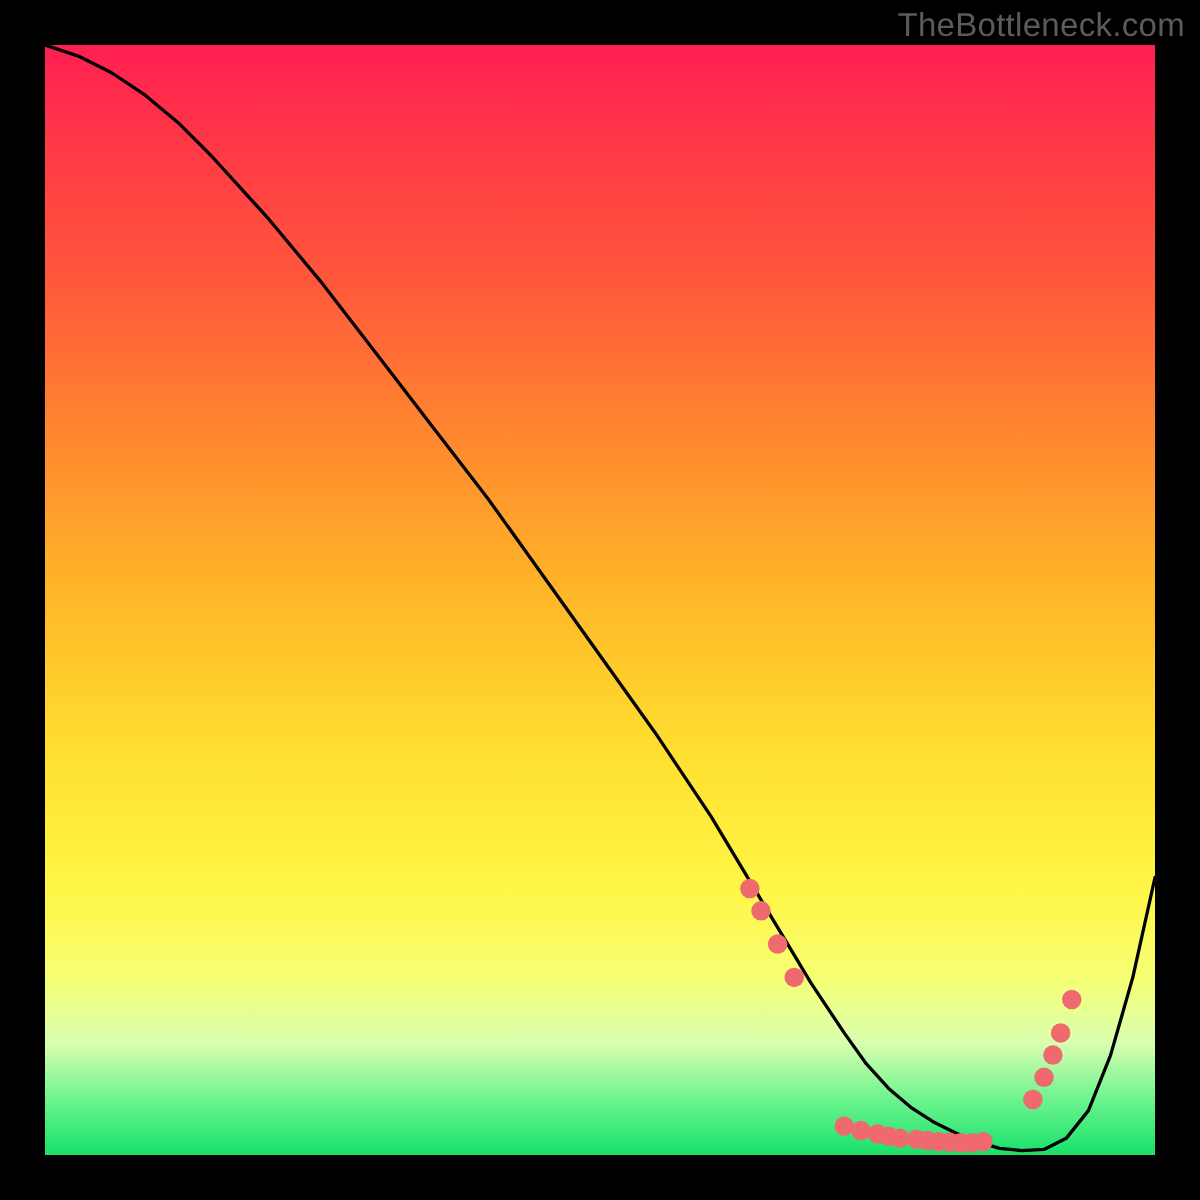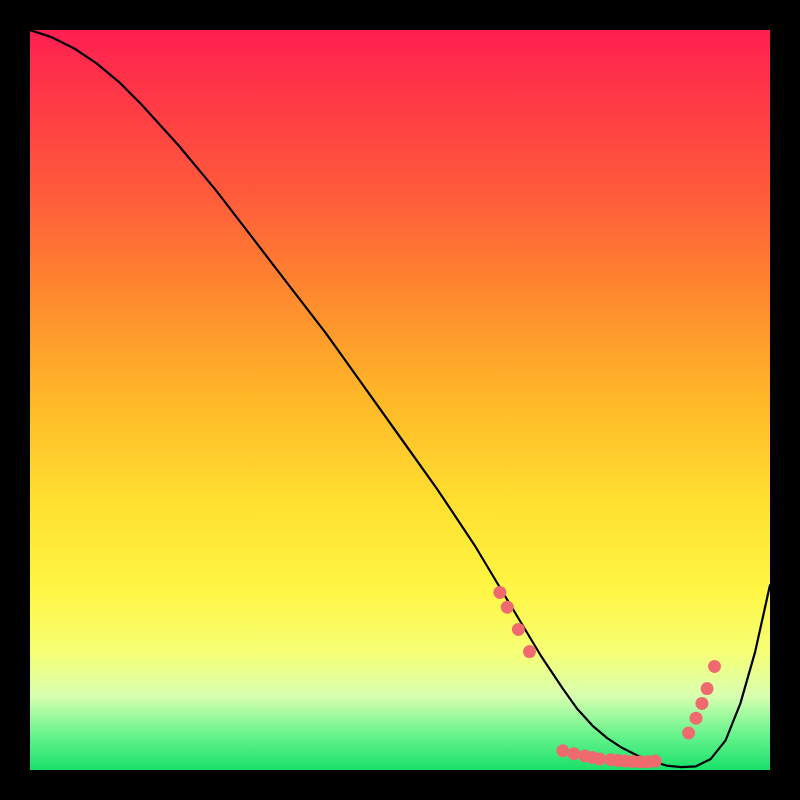--- a/index.html
+++ b/index.html
@@ -66,20 +66,21 @@
   }
   .dot {
     fill: #ef6a6e;
     stroke: none;
   }
 </style>
 </head>
 <body>
 
 <div class="frame">
+  <div class="watermark">TheBottleneck.com</div>
 
   <div class="plot-area">
     <svg class="plot-svg" viewBox="0 0 740 740" preserveAspectRatio="none">
       <path id="curve" class="curve-path" d="M0.00 0.00 L22.20 7.40 L44.40 18.50 L66.60 33.30 L88.80 51.80 L111.00 74.00 L148.00 114.70 L185.00 159.10 L222.00 207.20 L259.00 255.30 L296.00 303.40 L333.00 355.20 L370.00 407.00 L407.00 458.80 L444.00 514.30 L466.20 551.30 L488.40 588.30 L510.60 625.30 L532.80 658.60 L547.60 679.32 L562.40 695.60 L577.20 708.18 L592.00 717.80 L606.80 725.20 L621.60 731.12 L636.40 735.56 L651.20 737.04 L666.00 736.30 L680.80 728.90 L695.60 710.40 L710.40 673.40 L725.20 621.60 L740.00 555.00 "></path>
       <g id="dots">
           <circle cx="469.90" cy="562.40" r="6.5" class="dot"></circle>
           <circle cx="477.30" cy="577.20" r="6.5" class="dot"></circle>
           <circle cx="488.40" cy="599.40" r="6.5" class="dot"></circle>
           <circle cx="499.50" cy="621.60" r="6.5" class="dot"></circle>
           <circle cx="532.80" cy="720.76" r="6.5" class="dot"></circle>

